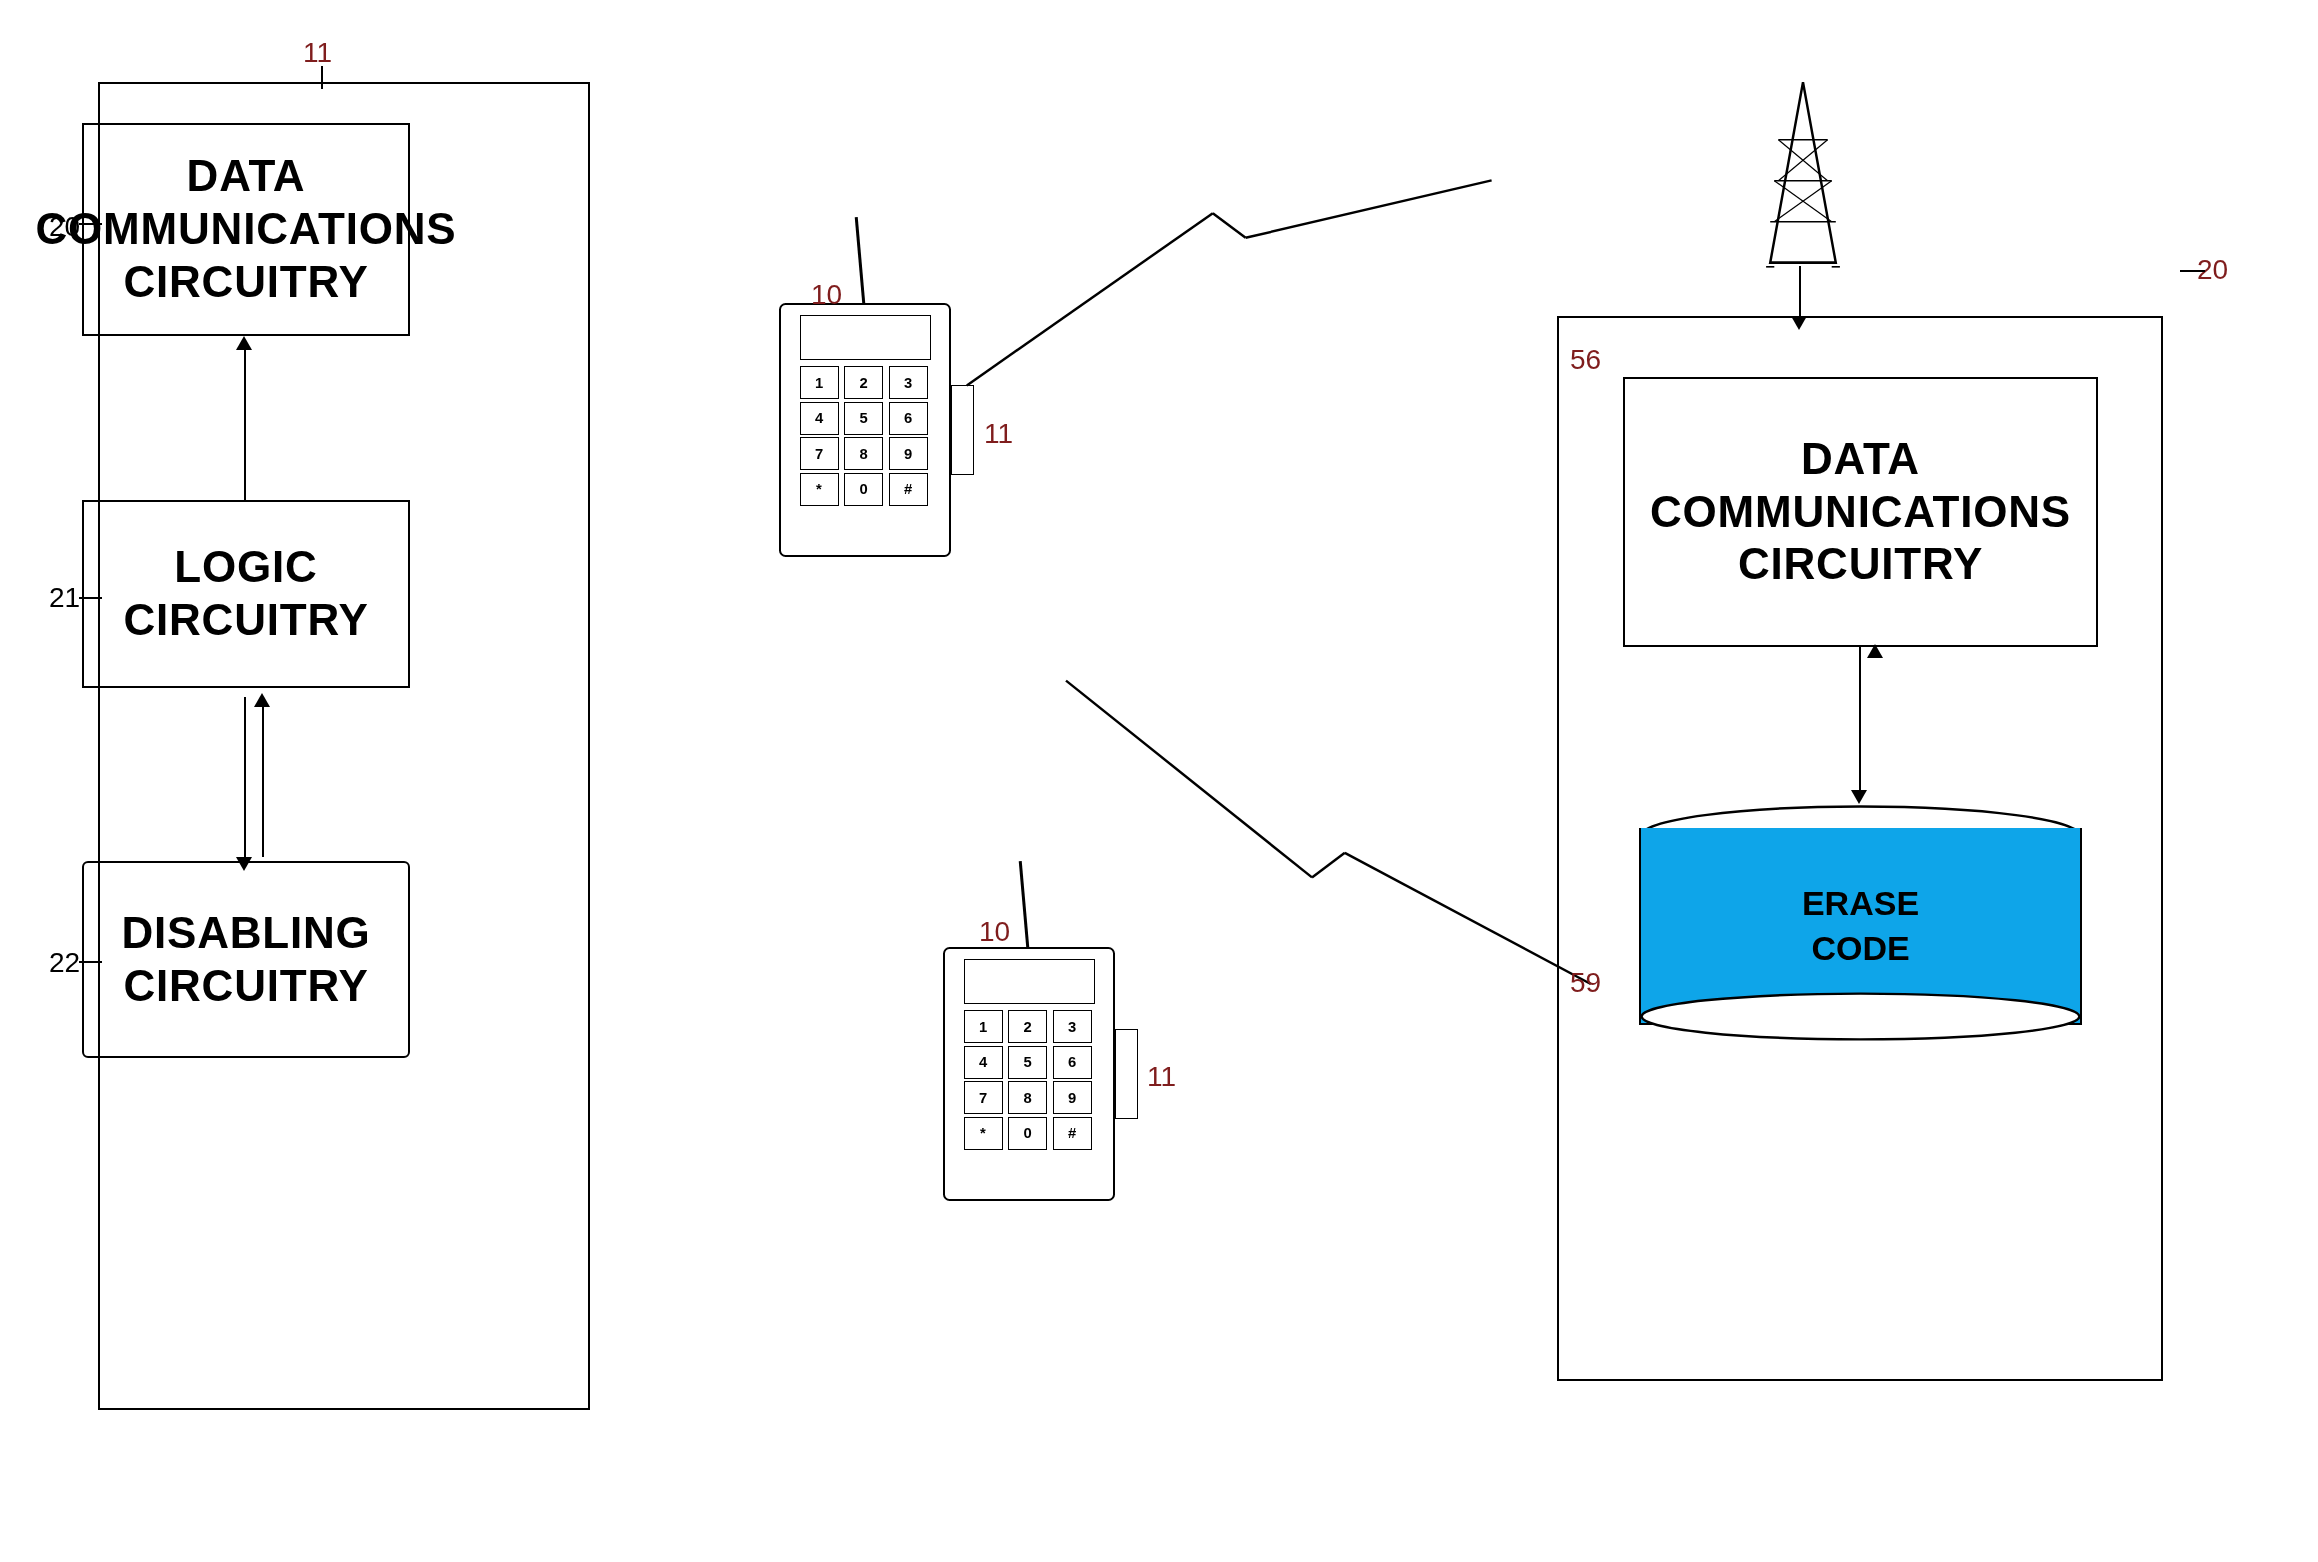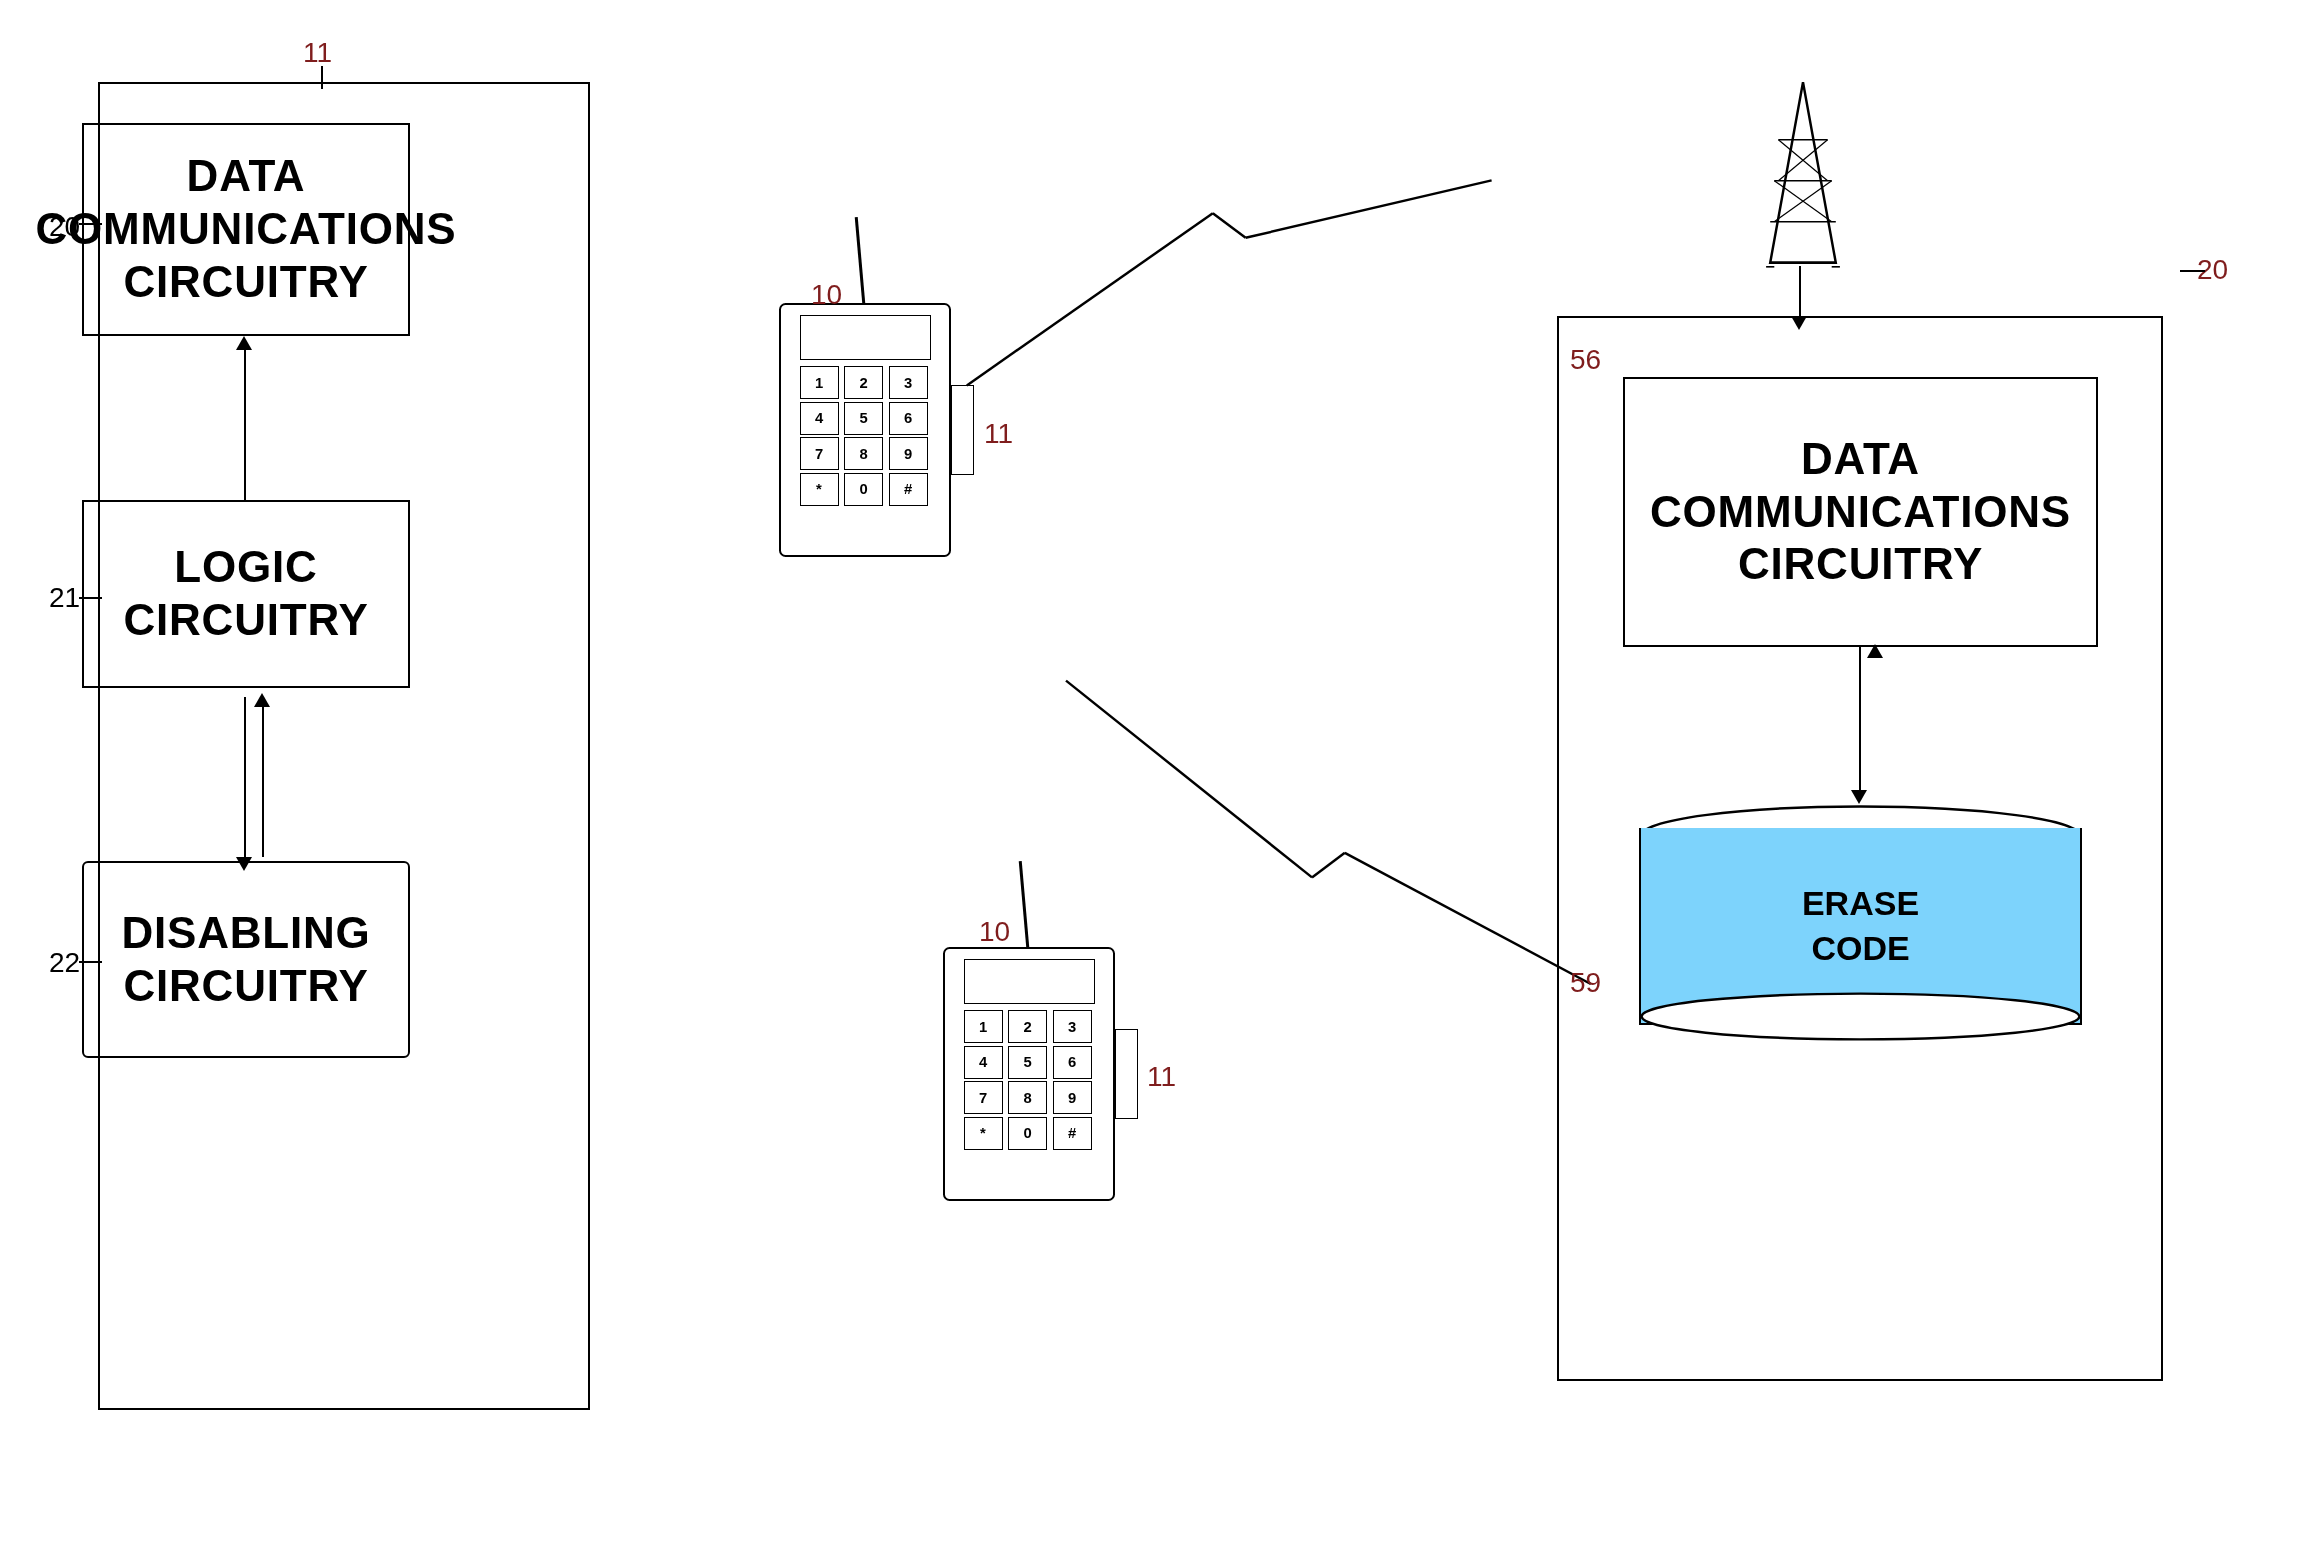--- a/index.html
+++ b/index.html
@@ -272,21 +272,21 @@
 </div>
 
 <div class="arrow-line" style="left:1859px; top:647px; width:1.6px; height:148px;"></div>
 <div class="arrowhead-down" style="left:1851px; top:790px;"></div>
 <div class="arrowhead-up" style="left:1867px; top:644px;"></div>
 
 <svg style="position:absolute; left:1639px; top:803px; width:443px; height:66px;" viewBox="0 0 540 80" width="443" height="66">
   <ellipse cx="270" cy="40" rx="268" ry="36" fill="#fff" stroke="#000" stroke-width="3"></ellipse>
 </svg>
 
-<div style="position:absolute; left:1639px; top:828px; width:443px; height:197px; border-left:2.5px solid #000; border-right:2.5px solid #000; border-bottom:2.5px solid #000; background:#7dd3fc;">
+<div style="position:absolute; left:1639px; top:828px; width:443px; height:197px; border-left:2.5px solid #000; border-right:2.5px solid #000; border-bottom:2.5px solid #000; background:#0ea5e9;">
   <div style="display:flex; align-items:center; justify-content:center; height:100%;">
     <span style="font-size:34px; font-weight:bold; text-align:center; line-height:1.3; white-space:pre-line;">ERASE
 CODE</span>
   </div>
 </div>
 
 <svg style="position:absolute; left:1639px; top:992px; width:443px; height:49px;" viewBox="0 0 540 60" width="443" height="49">
   <ellipse cx="270" cy="30" rx="268" ry="28" fill="#fff" stroke="#000" stroke-width="3"></ellipse>
 </svg>
 

